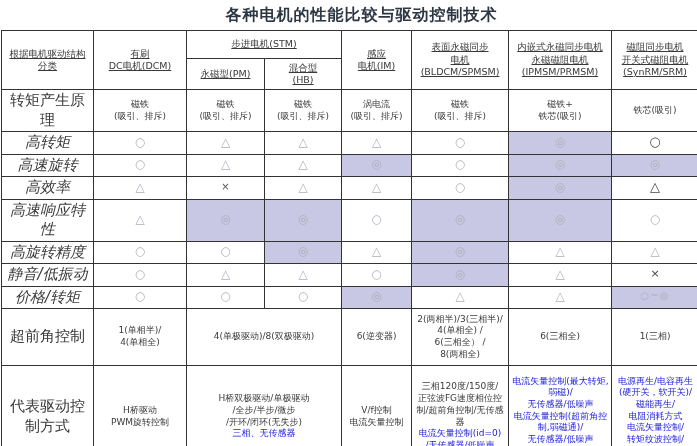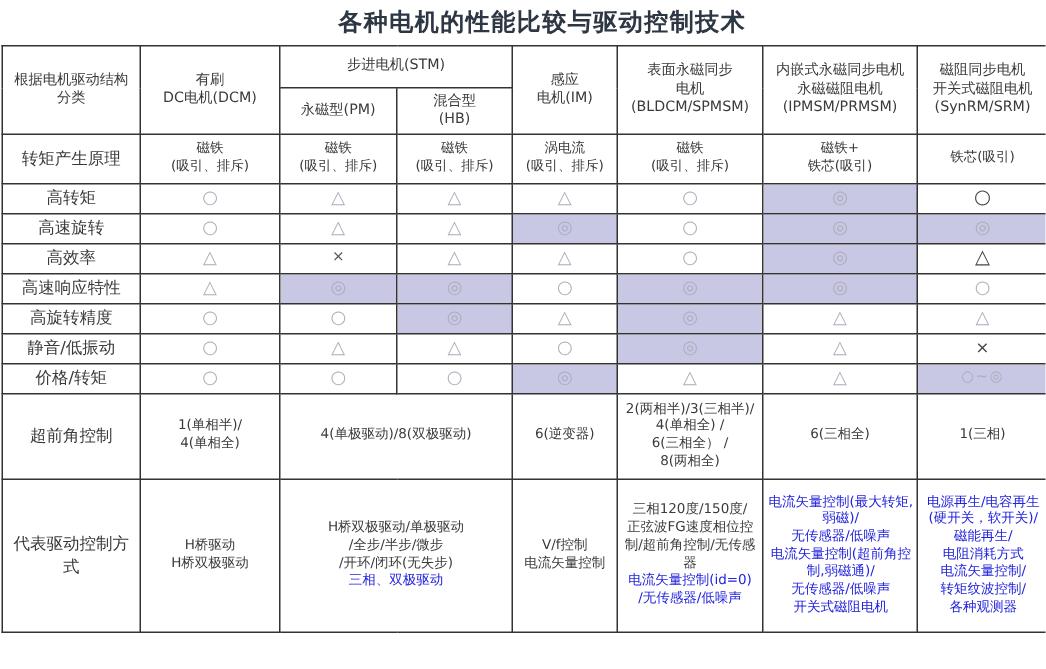--- a/index.html
+++ b/index.html
@@ -15,28 +15,28 @@
   table{
     border-collapse:collapse;table-layout:fixed;width:695px;margin-left:1px;
   }
   th,td{
     border:1px solid #333333;
     font-weight:normal;color:#3a3a3a;
     text-align:center;vertical-align:middle;
     padding:1px 2px;font-size:9px;line-height:1.3;
     white-space:pre-line;overflow:hidden;
   }
-  thead th{font-size:9.5px;}
+  thead th{font-size:9.5px;text-decoration:underline;}
   tr.hr1{height:28px;}
   tr.hr2{height:31px;}
   tr.principle{height:33px;}
-  tr.rating{height:20px;}
+  tr.rating{height:20px;font-style:italic;}
   tr.power{height:57px;}
   tr.drive{height:102px;}
-  th.rowlabel{font-size:11px;}
+  th.rowlabel{font-size:15px;}
   .sym{font-size:12px;color:#aeadbc;line-height:1;}
   .sym.x{font-size:10px;color:#555555;}
   .sym.range{font-size:10px;letter-spacing:1px;}
   .sym.em{color:#474747;font-size:13px;}
   .sym.em.x{font-size:11px;}
   .hl{background:#c8c7e4;}
   td.left{text-align:center;padding-left:3px;}
   .dline{color:#3a3a3a;white-space:normal;}
   .bline{color:#2222dd;white-space:normal;}
 </style>
@@ -175,21 +175,21 @@
         <td colspan="1">6(逆变器)</td>
         <td colspan="1">2(两相半)/3(三相半)/
 4(单相全) /
 6(三相全） /
 8(两相全)</td>
         <td colspan="1">6(三相全)</td>
         <td colspan="1">1(三相)</td>
       </tr>
       <tr class="drive">
         <th class="rowlabel">代表驱动控制方式</th>
-        <td colspan="1" class=""><div class="dline">H桥驱动</div><div class="dline">H桥双极驱动</div></td>
-        <td colspan="2" class=""><div class="dline">H桥双极驱动/单极驱动</div><div class="dline">/全步/半步/微步</div><div class="dline">/开环/闭环(无失步)</div><div class="bline">三相、双极驱动</div></td>
+        <td colspan="1" class=""><div class="dline">H桥驱动</div><div class="dline">PWM旋转控制</div></td>
+        <td colspan="2" class=""><div class="dline">H桥双极驱动/单极驱动</div><div class="dline">/全步/半步/微步</div><div class="dline">/开环/闭环(无失步)</div><div class="bline">三相、无传感器</div></td>
         <td colspan="1" class=""><div class="dline">V/f控制</div><div class="dline">电流矢量控制</div></td>
         <td colspan="1" class=""><div class="dline">三相120度/150度/</div><div class="dline">正弦波FG速度相位控制/超前角控制/无传感器</div><div class="bline">电流矢量控制(id=0)</div><div class="bline">/无传感器/低噪声</div></td>
         <td colspan="1" class="left"><div class="bline">电流矢量控制(最大转矩,弱磁)/</div><div class="bline">无传感器/低噪声</div><div class="bline">电流矢量控制(超前角控制,弱磁通)/</div><div class="bline">无传感器/低噪声</div><div class="bline">开关式磁阻电机</div></td>
         <td colspan="1" class="left"><div class="bline">电源再生/电容再生(硬开关，软开关)/磁能再生/</div><div class="bline">电阻消耗方式</div><div class="bline">电流矢量控制/</div><div class="bline">转矩纹波控制/</div><div class="bline">各种观测器</div></td>
       </tr>
     </tbody>
 </table>
 
 </body></html>

